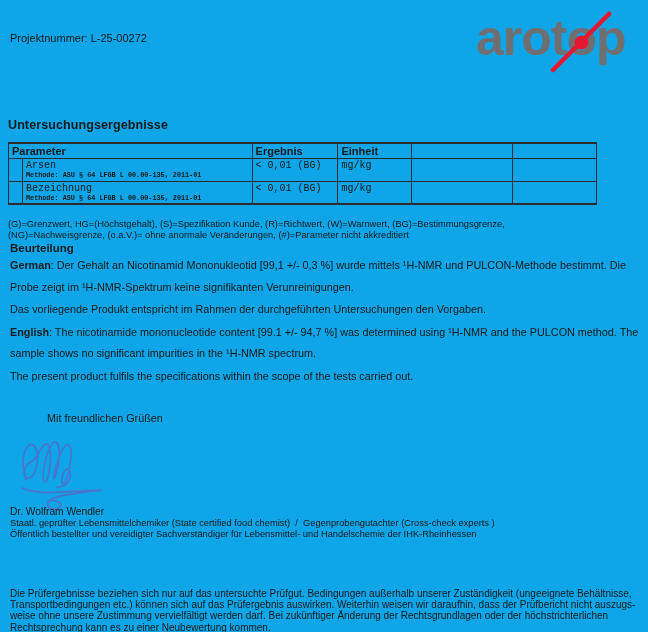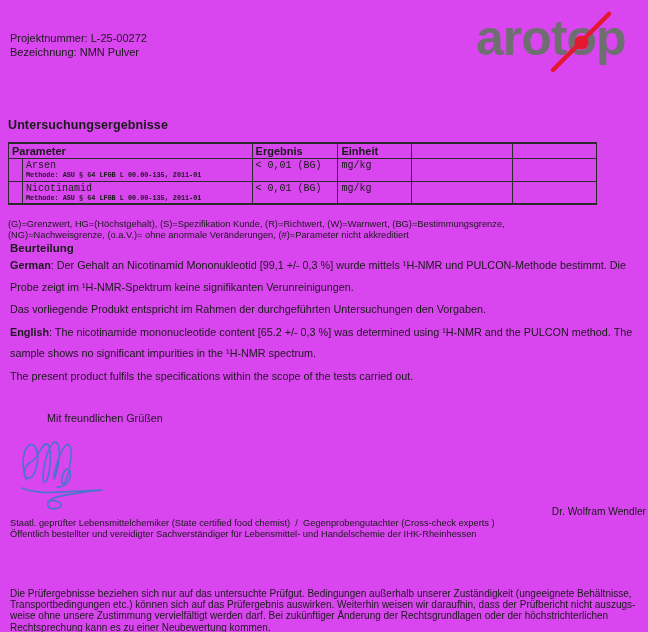--- a/index.html
+++ b/index.html
@@ -1,20 +1,20 @@
 <!DOCTYPE html>
 <html><head>
 <meta charset="utf-8">
 <style>
   * { margin:0; padding:0; box-sizing:border-box; }
   html,body { background:#ffffff; }
   .page {
     position:relative;
     width:648px; height:632px;
-    background:#d946ef;
+    background:#0ea5e9;
     font-family:"Liberation Sans", sans-serif;
     color:#1a1a1a;
     overflow:hidden;
     padding-left:14px;
   }
   
   .header-left { position:absolute; top:31px; left:10px; font-size:11px; line-height:14px; }
   .logo { position:absolute; top:11px; left:476px; width:168px; height:62px; }
 
   
@@ -34,34 +34,33 @@
   .assessment { position:absolute; top:241px; left:10px; width:640px; }
   .assessment-title { font-size:11.5px; font-weight:bold; line-height:14px; }
   .assessment p { font-size:10.8px; line-height:21.5px; margin:0; }
   .assessment p + p { margin-top:1px; }
   .lead { font-weight:bold; }
 
   
   .greeting { position:absolute; top:412px; left:10px; font-size:10.8px;margin-left:37px; }
   .signature { position:absolute; top:436px; left:14px; }
   .signer { position:absolute; top:506px; left:10px; width:636px; }
-  .signer-name { font-size:10.2px; line-height:12px;text-align:right; }
+  .signer-name { font-size:10.2px; line-height:12px; }
   .signer-line { font-size:9.3px; line-height:11.3px; white-space:pre-wrap; }
 
   
   .disclaimer { position:absolute; top:588px; left:10px; width:632px; font-size:10px; line-height:11.2px; }
 </style>
 </head>
 <body>
 
 <div class="page">
 
   <div class="header-left">
     <div>Projektnummer: L-25-00272</div>
-    <div>Bezeichnung: NMN Pulver</div>
   </div>
 
   <svg class="logo" viewBox="0 0 168 62" aria-hidden="true">
     <text x="0" y="44" font-family="Liberation Sans, sans-serif" font-size="50" font-weight="bold" letter-spacing="-1" fill="#6f6f72">arotop</text>
     <circle cx="105.5" cy="31.5" r="7" fill="#e4182e"></circle>
     <line x1="77" y1="59" x2="133" y2="3" stroke="#e4182e" stroke-width="4.5" stroke-linecap="round"></line>
   </svg>
 
   <div class="results">
     <div class="results-title">Untersuchungsergebnisse</div>
@@ -91,38 +90,38 @@
             <div class="param-method">Methode: ASU § 64 LFGB L 00.00-135, 2011-01</div>
           </td>
           <td>&lt; 0,01 (BG)</td>
           <td>mg/kg</td>
           <td></td>
           <td></td>
         </tr>
         <tr>
           <td></td>
           <td>
-            <div class="param-name">Nicotinamid</div>
+            <div class="param-name">Bezeichnung</div>
             <div class="param-method">Methode: ASU § 64 LFGB L 00.00-135, 2011-01</div>
           </td>
           <td>&lt; 0,01 (BG)</td>
           <td>mg/kg</td>
           <td></td>
           <td></td>
         </tr>
       </tbody>
     </table>
     <div class="legend">(G)=Grenzwert, HG=(Höchstgehalt), (S)=Spezifikation Kunde, (R)=Richtwert, (W)=Warnwert, (BG)=Bestimmungsgrenze, (NG)=Nachweisgrenze, (o.a.V.)= ohne anormale Veränderungen, (#)=Parameter nicht akkreditiert</div>
   </div>
 
   <div class="assessment">
     <div class="assessment-title">Beurteilung</div>
     <p><span class="lead">German</span><span>: Der Gehalt an Nicotinamid Mononukleotid [99,1 +/- 0,3 %] wurde mittels ¹H-NMR und PULCON-Methode bestimmt. Die Probe zeigt im ¹H-NMR-Spektrum keine signifikanten Verunreinigungen.</span></p>
     <p>Das vorliegende Produkt entspricht im Rahmen der durchgeführten Untersuchungen den Vorgaben.</p>
-    <p><span class="lead">English</span><span>: The nicotinamide mononucleotide content [65.2 +/- 0,3 %] was determined using ¹H-NMR and the PULCON method. The sample shows no significant impurities in the ¹H-NMR spectrum.</span></p>
+    <p><span class="lead">English</span><span>: The nicotinamide mononucleotide content [99.1 +/- 94,7 %] was determined using ¹H-NMR and the PULCON method. The sample shows no significant impurities in the ¹H-NMR spectrum.</span></p>
     <p>The present product fulfils the specifications within the scope of the tests carried out.</p>
   </div>
 
   <div class="greeting">Mit freundlichen Grüßen</div>
 
   <svg class="signature" width="118" height="76" viewBox="0 0 118 76" aria-hidden="true">
     <g fill="none" stroke="#4b74cc" stroke-width="1.6" stroke-linecap="round" stroke-linejoin="round">
       <path d="M12 44 C5 22 12 6 19 9 C27 13 24 40 15 42 C8 43 9 30 17 26 C25 22 28 6 33 8 C39 11 36 44 31 46 C26 47 31 16 39 7 C44 2 47 14 44 30 C42 40 39 47 40 40 C43 24 50 6 55 9 C60 13 55 38 51 46 C49 50 46 47 49 38 C52 30 58 32 56 41 C55 47 49 52 43 51"></path>
       <path d="M8 52 C26 60 50 55 88 54 C64 57 44 59 38 63 C30 68 34 75 44 72 C52 69 44 63 34 65"></path>
     </g>

